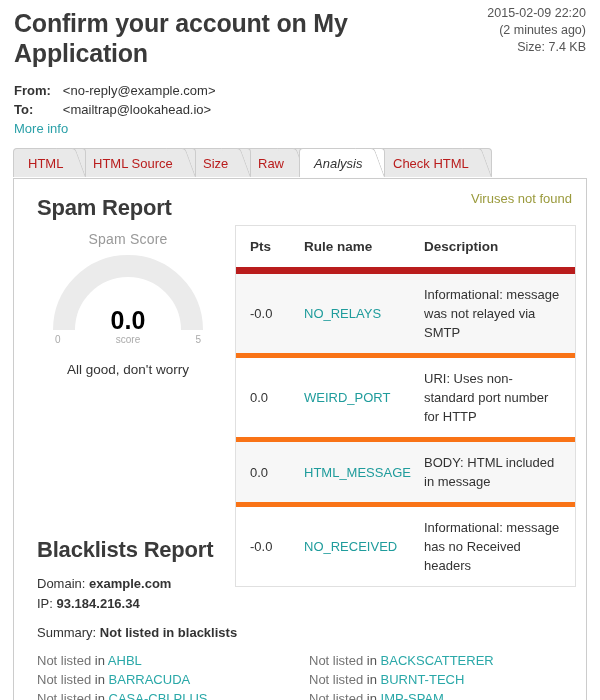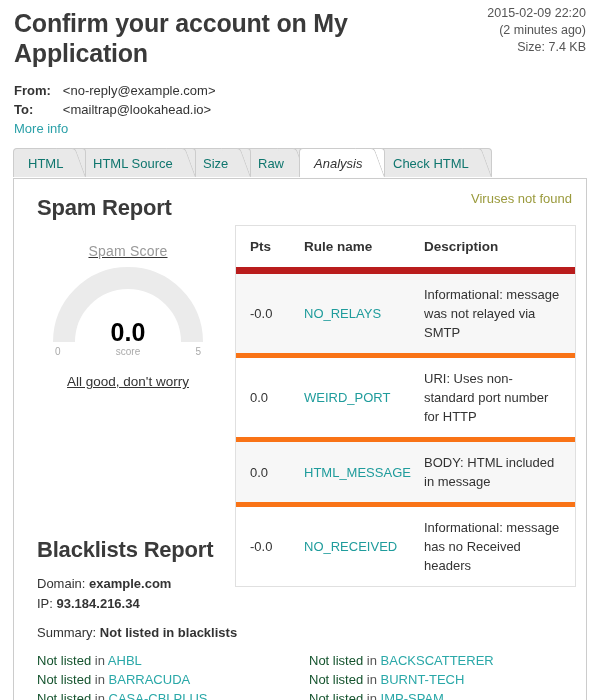--- a/index.html
+++ b/index.html
@@ -80,21 +80,21 @@
     width: 574px;
   }
   .tab {
     position: relative;
     float: left;
     height: 29px;
     line-height: 29px;
     padding: 0 22px 0 14px;
     margin-right: -8px;
     font-size: 13px;
-    color: #0f766e;
+    color: #b91c1c;
     background: #e9e9e9;
     border: 1px solid #cccccc;
     border-bottom: none;
     border-radius: 4px 4px 0 0;
     -webkit-transform: perspective(6px) rotateX(0deg);
     box-sizing: border-box;
     cursor: pointer;
     z-index: 1;
   }
   
@@ -155,24 +155,23 @@
   
   .spam-body {
     position: relative;
     margin-top: 10px;
     height: 300px;
   }
 
   .gauge-col {
     position: absolute;
     left: 0;
-    top: 12px;
+    top: 0;
     width: 200px;
     text-align: center;
-    text-decoration: underline;
   }
   .gauge-title {
     font-size: 14px;
     color: #999999;
     margin-bottom: 8px;
     letter-spacing: .2px;
   }
   .gauge {
     position: relative;
     width: 150px;
@@ -275,21 +274,21 @@
     width: 100%;
   }
   .bl-item {
     width: 50%;
     box-sizing: border-box;
     font-size: 13px;
     line-height: 18px;
     padding-bottom: 1px;
     white-space: nowrap;
   }
-  .bl-status { color: #14532d; }
+  .bl-status { color: #737373; }
   .bl-in { color: #555555; }
   .bl-name { color: #2aa8a8; }
 </style>
 </head>
 <body>
 
 <div class="page">
 
   <div class="msg-header">
 

